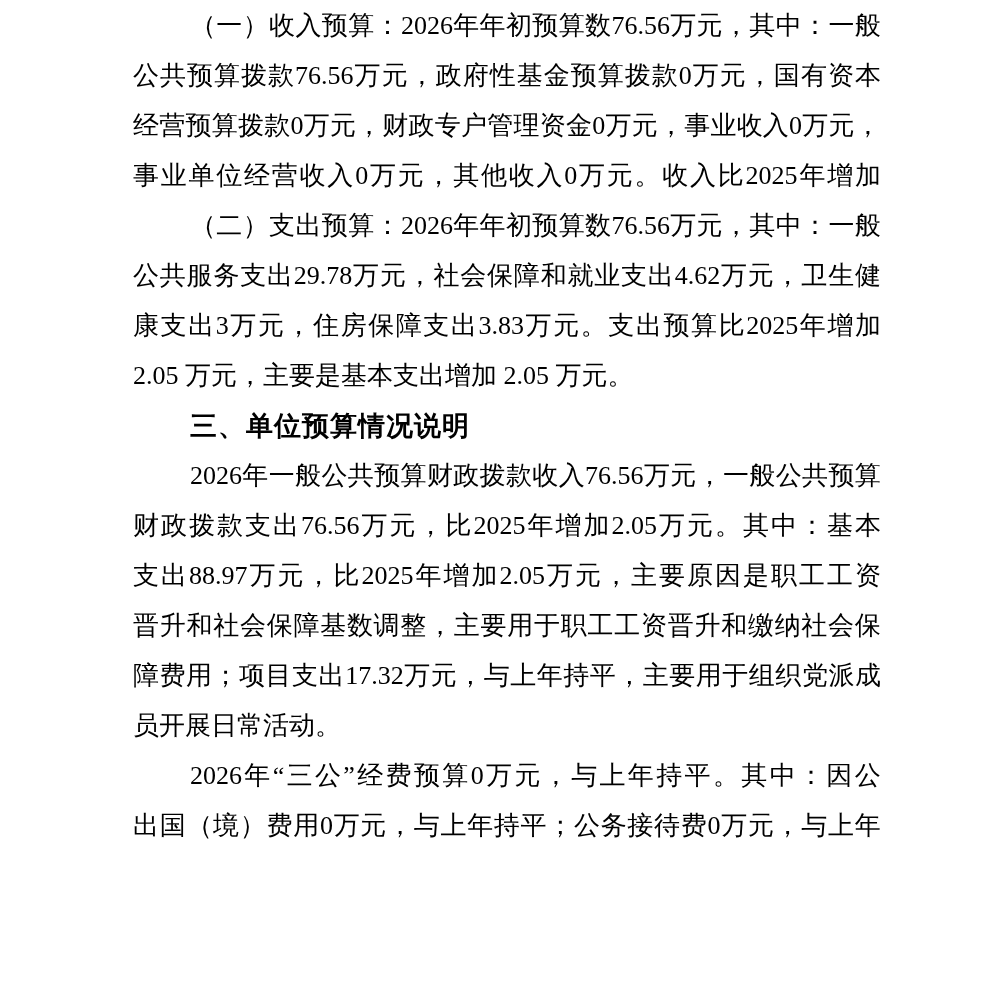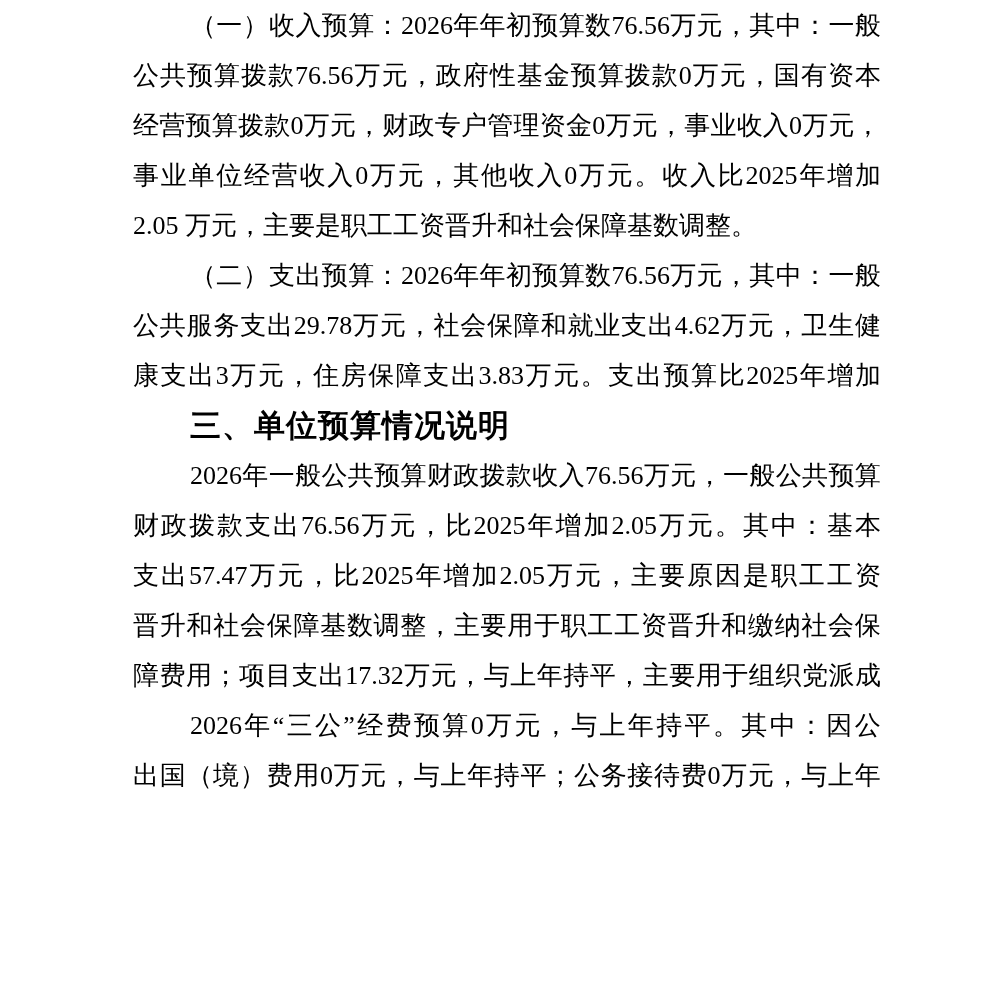--- a/index.html
+++ b/index.html
@@ -39,21 +39,21 @@
     align-items: baseline;
     white-space: normal;
   }
   .line.justify span {
     display: inline-block;
     white-space: nowrap;
   }
   .line.heading {
     font-family: "Liberation Sans", "DejaVu Sans", sans-serif;
     font-weight: 700;
-    font-size: 31px;
+    font-size: 27px;
     letter-spacing: 1px;
   }
 </style>
 </head>
 <body>
 
 <div class="page">
   <div class="text-block">
       <div class="line indent justify">
         <span>（</span>
@@ -164,21 +164,20 @@
         <span>元</span>
         <span>。</span>
         <span>收</span>
         <span>入</span>
         <span>比</span>
         <span>2025</span>
         <span>年</span>
         <span>增</span>
         <span>加</span>
       </div>
-      <div class="line">2.05 万元，主要是职工工资晋升和社会保障基数调整。</div>
       <div class="line indent justify">
         <span>（</span>
         <span>二</span>
         <span>）</span>
         <span>支</span>
         <span>出</span>
         <span>预</span>
         <span>算</span>
         <span>：</span>
         <span>2026</span>
@@ -247,20 +246,21 @@
         <span>支</span>
         <span>出</span>
         <span>预</span>
         <span>算</span>
         <span>比</span>
         <span>2025</span>
         <span>年</span>
         <span>增</span>
         <span>加</span>
       </div>
+      <div class="line">2.05 万元，主要是基本支出增加 2.05 万元。</div>
       <div class="line indent heading">三、单位预算情况说明</div>
       <div class="line indent justify">
         <span>2026</span>
         <span>年</span>
         <span>一</span>
         <span>般</span>
         <span>公</span>
         <span>共</span>
         <span>预</span>
         <span>算</span>
@@ -303,21 +303,21 @@
         <span>。</span>
         <span>其</span>
         <span>中</span>
         <span>：</span>
         <span>基</span>
         <span>本</span>
       </div>
       <div class="line justify">
         <span>支</span>
         <span>出</span>
-        <span>57.47</span>
+        <span>88.97</span>
         <span>万</span>
         <span>元</span>
         <span>，</span>
         <span>比</span>
         <span>2025</span>
         <span>年</span>
         <span>增</span>
         <span>加</span>
         <span>2.05</span>
         <span>万</span>
@@ -385,20 +385,21 @@
         <span>主</span>
         <span>要</span>
         <span>用</span>
         <span>于</span>
         <span>组</span>
         <span>织</span>
         <span>党</span>
         <span>派</span>
         <span>成</span>
       </div>
+      <div class="line">员开展日常活动。</div>
       <div class="line indent justify">
         <span>2026</span>
         <span>年</span>
         <span>“</span>
         <span>三</span>
         <span>公</span>
         <span>”</span>
         <span>经</span>
         <span>费</span>
         <span>预</span>

